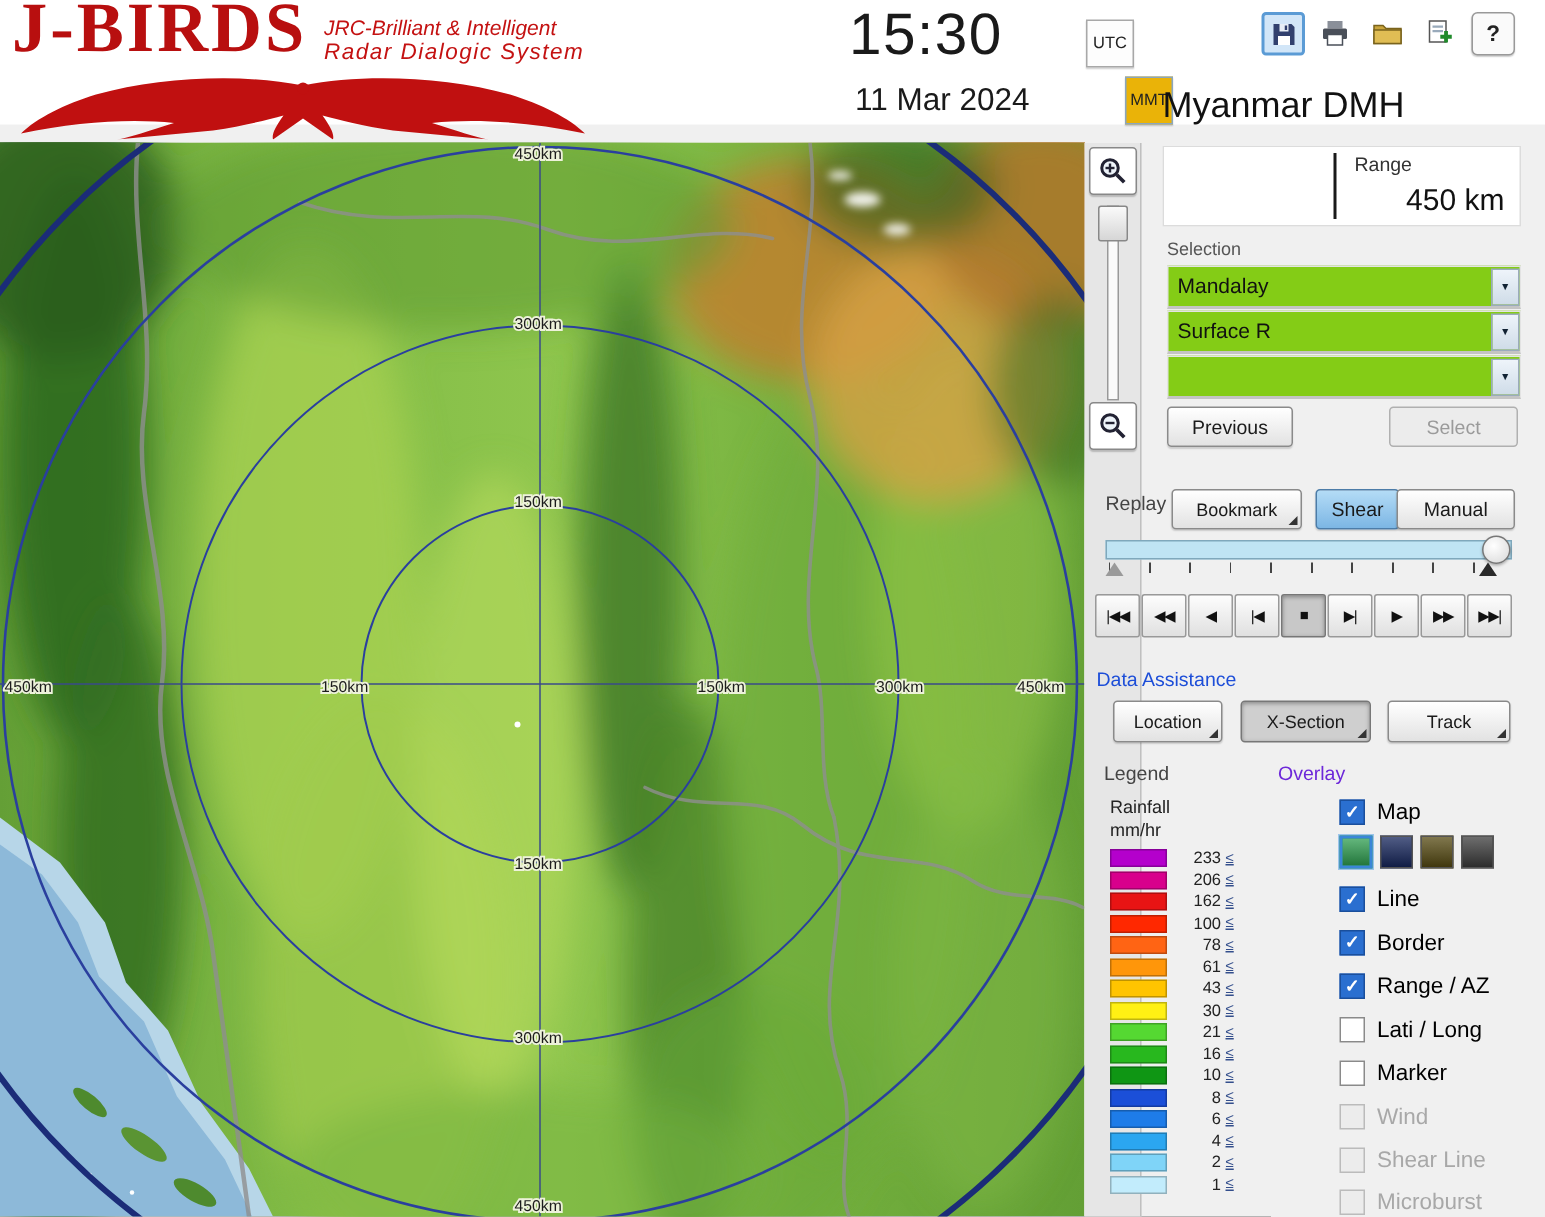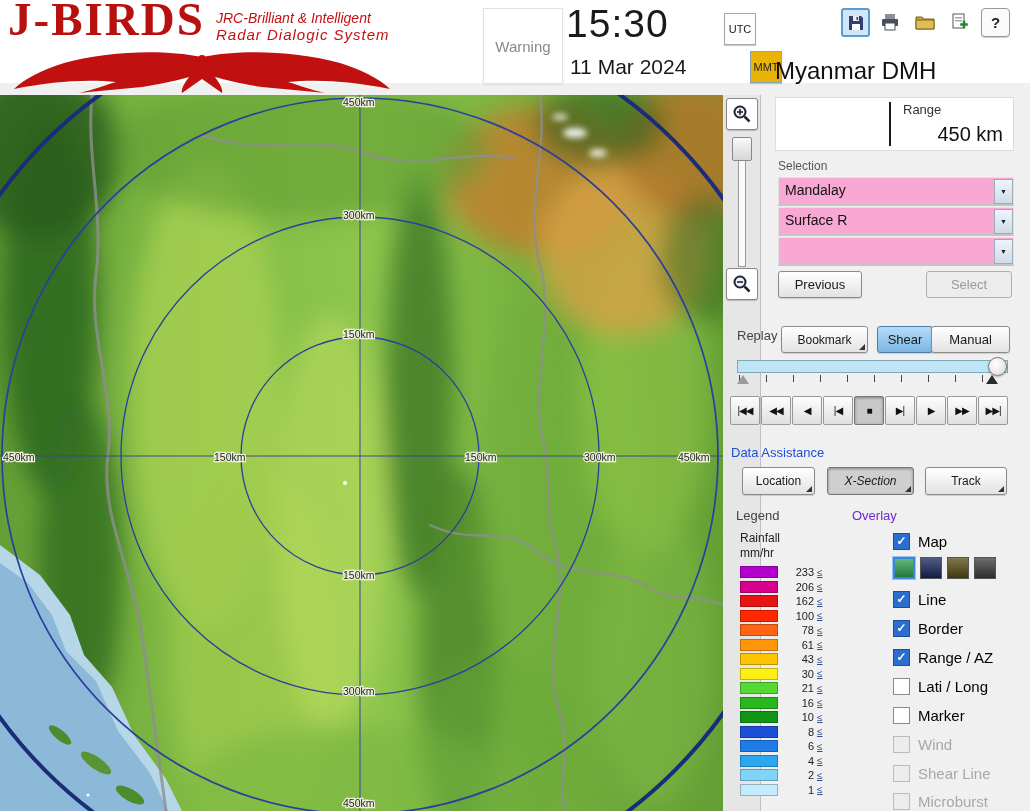--- a/index.html
+++ b/index.html
@@ -48,35 +48,35 @@
       background:linear-gradient(#fafafa,#d6d6d6);border:1px solid #888;border-radius:2px;cursor:pointer;}
 
   
   .range-box{position:absolute;left:775px;top:97px;width:237px;height:52px;background:#fff;
       border:1px solid #dcdcdc;}
   .range-div{position:absolute;left:113px;top:4px;bottom:4px;width:2px;background:#1a1a1a;}
   .range-label{position:absolute;left:127px;top:4px;font-size:13px;color:#333;}
   .range-value{position:absolute;right:10px;bottom:4px;font-size:20px;color:#111;}
 
   .sec-label{position:absolute;font-size:12px;color:#555;}
-  .dd{position:absolute;left:778px;width:234px;height:26px;background:#f9a8d4;border:1px solid #e3e3e3;
+  .dd{position:absolute;left:778px;width:234px;height:26px;background:#84cc16;border:1px solid #e3e3e3;
       border-bottom:2px solid #c4c4c4;}
   .dd-val{position:absolute;left:6px;top:4px;font-size:14px;color:#111;}
   .dd-btn{position:absolute;right:0;top:1px;width:17px;height:23px;
       background:linear-gradient(#eef4fa,#cfdce8);border:1px solid #9aabbc;
       display:flex;align-items:center;justify-content:center;cursor:pointer;}
   .dd-btn::after{content:"▼";font-size:7px;color:#123;}
 
   .btn{position:absolute;background:linear-gradient(#ffffff,#e2e2e2);border:1px solid #8a8a8a;
       border-radius:3px;font-size:13px;color:#1a1a1a;display:flex;align-items:center;
       justify-content:center;box-shadow:0 1px 1px rgba(0,0,0,.15);cursor:pointer;}
   .btn.small{font-size:12px;}
   .btn.disabled{color:#9a9a9a;background:#ececec;border-color:#b0b0b0;box-shadow:none;cursor:default;}
   .btn.selected{background:linear-gradient(#b4dcf6,#7cb6e4);border-color:#4c7ca8;}
-  .btn.pressed{background:#cfcfcf;border-color:#777;box-shadow:inset 0 1px 3px rgba(0,0,0,.35);font-style:italic;}
+  .btn.pressed{background:#cfcfcf;border-color:#777;box-shadow:inset 0 1px 3px rgba(0,0,0,.35);}
   .corner::after{content:"";position:absolute;right:2px;bottom:2px;width:0;height:0;
       border-left:6px solid transparent;border-bottom:6px solid #333;}
 
   .timeline{position:absolute;left:737px;top:357px;width:271px;height:34px;}
   .tl-track{position:absolute;left:0;top:3px;width:269px;height:11px;background:#bfe4f4;
       border:1px solid #7fa8bc;cursor:pointer;}
   .tl-ticks{position:absolute;left:2px;top:18px;width:267px;height:7px;
       background:repeating-linear-gradient(90deg,#444 0 1px,transparent 1px 27px);}
   .tl-thumb{position:absolute;left:251px;top:0;width:17px;height:17px;border-radius:50%;
       background:radial-gradient(circle at 40% 35%,#fff,#d8d8d8);border:1px solid #777;
@@ -121,23 +121,20 @@
     <div class="logo-title">J-BIRDS</div>
     <div class="tagline">
       <div class="tag1">JRC-Brilliant &amp; Intelligent</div>
       <div class="tag2">Radar  Dialogic  System</div>
     </div>
     <svg class="eagle" width="380" height="46" viewBox="0 0 380 46">
       <path fill="#c01010" d="M190 10 C150 2 96 4 52 16 C32 22 12 32 2 42 C40 34 76 32 104 35 C88 40 74 45 66 46 L130 40 C150 37 166 33 177 30 C172 37 169 42 170 46 L190 32 L210 46 C211 42 208 37 203 30 C214 33 230 37 250 40 L314 46 C306 45 292 40 276 35 C304 32 340 34 378 42 C368 32 348 22 328 16 C284 4 230 2 190 10 Z"></path>
       <circle cx="190" cy="12" r="4" fill="#c01010"></circle>
     </svg>
 
-    <div class="warning-box">
-      <span>Warning</span>
-    </div>
 
     <div class="clock-time">15:30</div>
     <div class="clock-date">11 Mar 2024</div>
 
     <div class="tzbtn" style="top:13px">
       <span>UTC</span>
     </div>
     <div class="tzbtn selected" style="top:51px">
       <span>MMT</span>
     </div>

